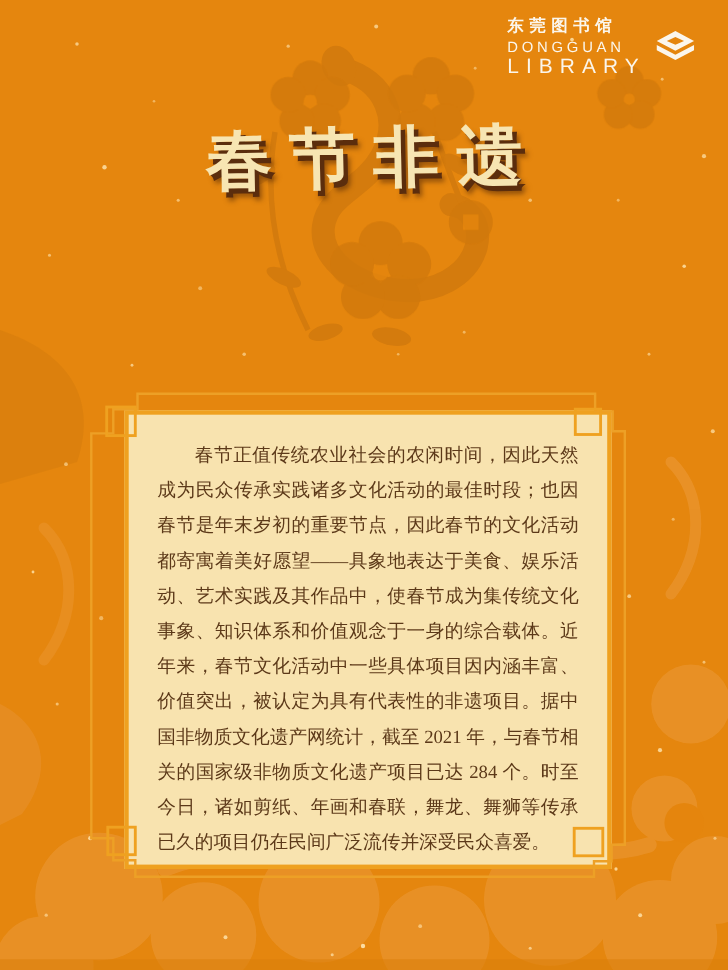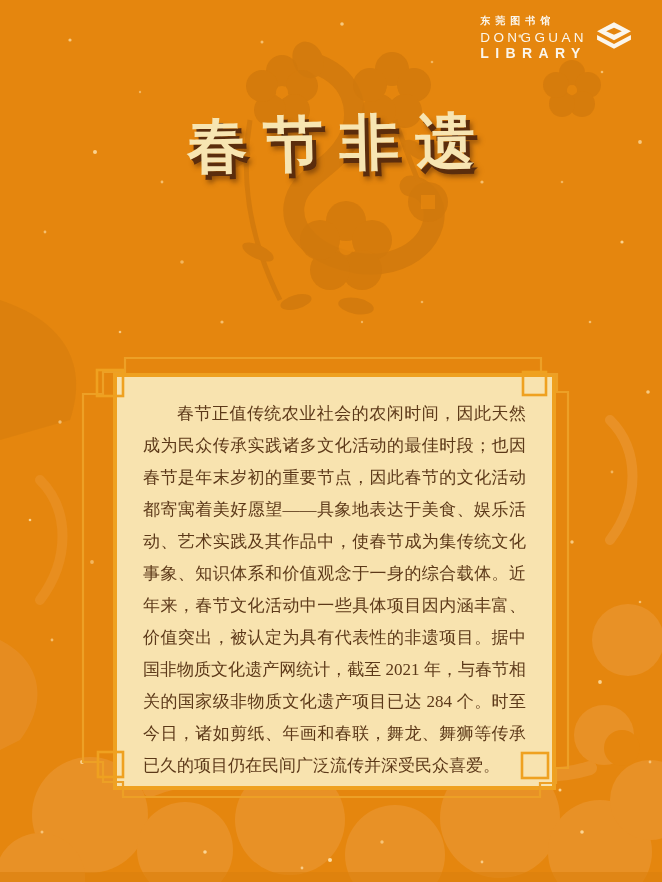--- a/index.html
+++ b/index.html
@@ -15,23 +15,23 @@
   .frame-layer{z-index:4;}
 
   
   .logo{
     position:absolute;top:14px;right:30px;z-index:5;
     display:flex;align-items:center;gap:9px;
     color:#FBF6EC;
     font-family:"Liberation Sans","DejaVu Sans",sans-serif;
   }
   .logo-text{text-align:left;}
-  .logo-cn{font-size:10px;letter-spacing:5px;font-weight:700;margin-bottom:3px;white-space:nowrap;}
+  .logo-cn{font-size:15px;letter-spacing:5px;font-weight:700;margin-bottom:3px;white-space:nowrap;}
   .logo-en1{font-size:13.5px;letter-spacing:3.4px;font-weight:400;line-height:1.08;white-space:nowrap;}
-  .logo-en2{font-size:14px;letter-spacing:6.4px;font-weight:700;line-height:1.08;white-space:nowrap;}
+  .logo-en2{font-size:19px;letter-spacing:6.4px;font-weight:400;line-height:1.08;white-space:nowrap;}
   .logo-icon{width:36px;height:32px;flex:0 0 auto;}
 
   
   .title{
     position:absolute;top:104px;left:0;width:662px;z-index:5;
     margin:0;text-align:center;
     font-size:60px;font-weight:900;
     letter-spacing:16px;padding-left:16px;box-sizing:border-box;
     color:#F7E5B2;
     text-shadow:4px 5px 0 #5B2D0D, 6px 8px 5px rgba(75,35,8,0.55);

